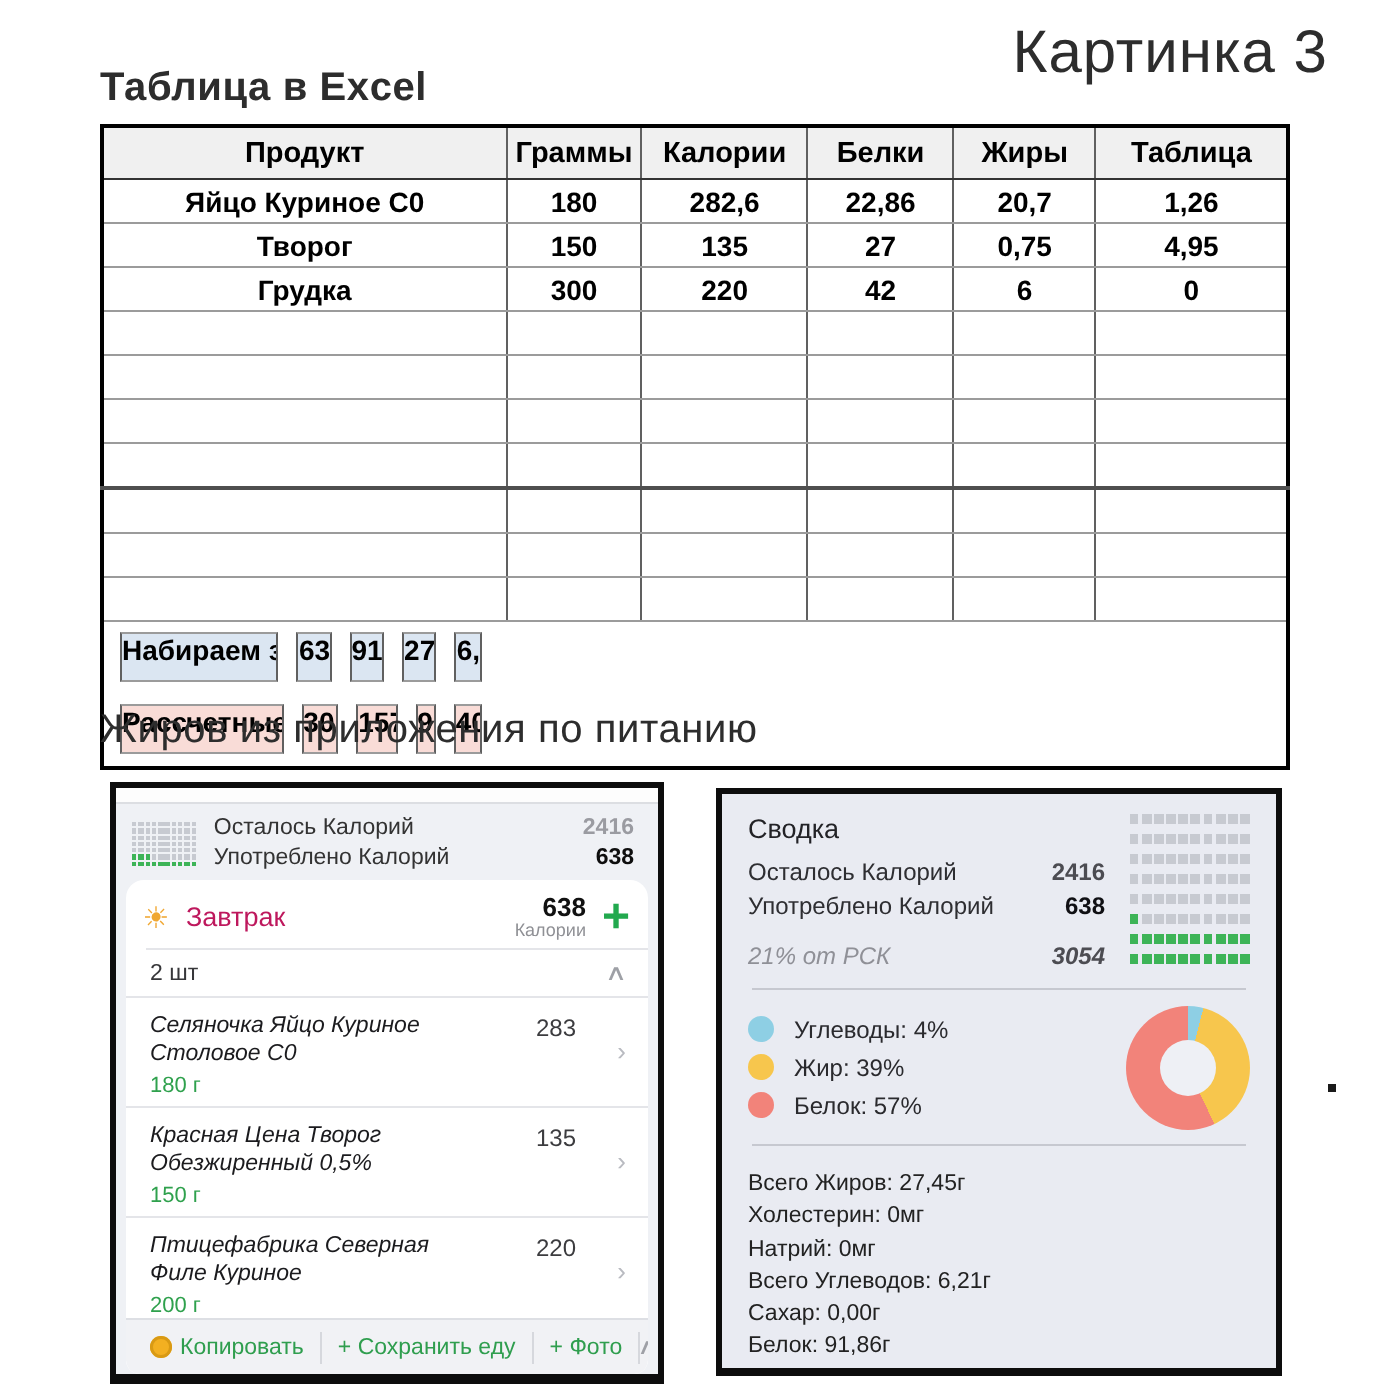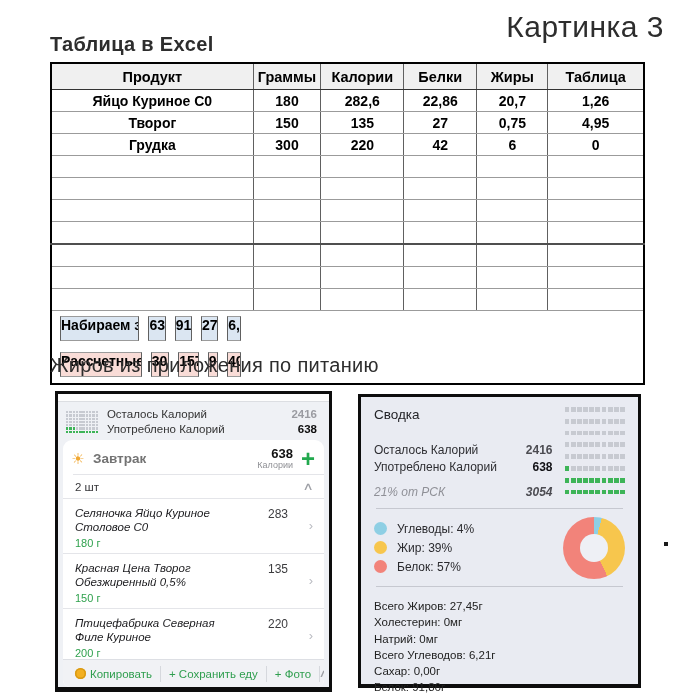--- a/index.html
+++ b/index.html
@@ -30,21 +30,21 @@
   .pixgrid{display:grid;}
   .pixgrid i{display:block;background:#c7cad1;}
   .pixgrid i.g{background:#3db457;}
   .sumlines{flex:1;}
   .sumline{display:flex;justify-content:space-between;font-size:11.5px;color:#333;line-height:15px;}
   .sumline .v{color:#9a9ba1;font-weight:bold;}
   .sumline .v.dark{color:#0e0e0e;}
   .meal-card{position:absolute;left:5px;right:5px;top:46px;bottom:0;background:#fff;border-radius:9px 9px 7px 7px;overflow:hidden;}
   .meal-header{display:flex;align-items:center;padding:7px 9px 4px 5px;}
   .sun{font-size:15px;color:#f0a732;width:20px;text-align:center;}
-  .meal-title{font-weight:bold;font-size:13.5px;color:#737373;margin-left:5px;}
+  .meal-title{font-weight:normal;font-size:13.5px;color:#be185d;margin-left:5px;}
   .spacer{flex:1;}
   .mealcal{text-align:right;margin-right:8px;}
   .mealcal .v{font-weight:bold;font-size:13px;color:#111;line-height:13px;}
   .mealcal .l{font-size:9px;color:#8f9095;}
   .plus{color:#22a94e;font-size:24px;font-weight:bold;line-height:18px;cursor:default;}
   .cdiv{height:1px;background:#e4e5e9;margin-left:10px;}
   .count-row{display:flex;justify-content:space-between;align-items:center;padding:5px 12px 5px 12px;font-size:11.5px;color:#37373a;}
   .chev-up{color:#9ea0a6;font-size:11px;transform:scaleX(1.4);}
   .item{position:relative;padding:7px 40px 4px 12px;border-top:1px solid #e4e5e9;}
   .item .name{font-size:11.5px;line-height:14px;color:#1b1b1e;max-width:162px;font-style:italic;}
@@ -55,21 +55,21 @@
     display:flex;align-items:center;font-size:11.5px;color:#2f9e4e;padding:0 4px;border-radius:0 0 7px 7px;}
   .action{display:flex;align-items:center;gap:4px;padding:0 8px;height:16px;border-right:1px solid #d6d8dd;white-space:nowrap;}
   .coin{width:11px;height:11px;border-radius:50%;background:#f3b021;box-shadow:inset 0 0 0 1.5px #d99a14;}
   .actions .chev-up{margin-left:auto;margin-right:16px;}
 
   
   .panel{position:absolute;left:358px;top:394px;width:283px;height:294px;box-sizing:border-box;
     background:#e9ebf2;border:3px solid #0d0d0d;border-bottom-width:4px;padding:10px 13px 0 13px;}
   .p-head{display:flex;}
   .p-left{flex:1;padding-right:12px;}
-  .p-title{font-size:13.5px;color:#232327;line-height:16px;margin-bottom:19px;}
+  .p-title{font-size:13.5px;color:#232327;line-height:16px;margin-bottom:5px;}
   .p-line{display:flex;justify-content:space-between;font-size:12px;color:#2e2e32;line-height:17px;}
   .p-line .v{color:#4c4c52;font-weight:bold;}
   .p-line .v.dark{color:#101014;}
   .p-rsk{display:flex;justify-content:space-between;font-style:italic;color:#8f9097;font-size:12px;margin-top:8px;line-height:16px;}
   .p-rsk .v{color:#4c4c52;font-weight:bold;}
   .pdiv{height:1px;background:#c6c8d0;margin:8px 2px;}
   .legend-zone{position:relative;padding:2px 0 2px 0;}
   .leg-row{display:flex;align-items:center;gap:10px;height:19px;font-size:12px;color:#2a2a2e;}
   .dot{width:13px;height:13px;border-radius:50%;flex:0 0 auto;}
   .donut{position:absolute;right:0px;top:0px;width:62px;height:62px;border-radius:50%;}

